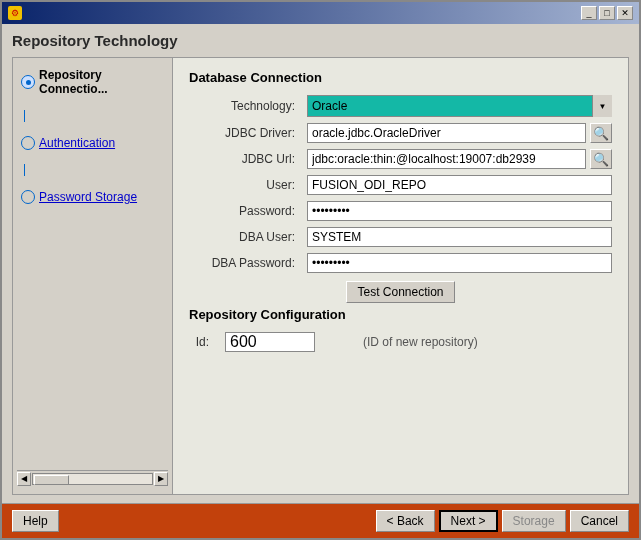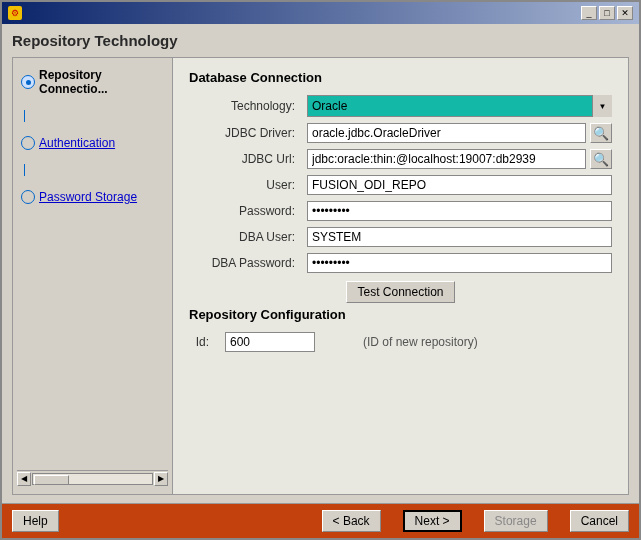--- a/index.html
+++ b/index.html
@@ -265,21 +265,21 @@
     .repo-section {
       margin-top: 4px;
     }
 
     .id-input {
       height: 20px;
       width: 90px;
       border: 1px solid #888;
       background: white;
       padding: 1px 4px;
-      font-size: 12px;
+      font-size: 16px;
       font-family: Arial, sans-serif;
     }
 
     .id-hint {
       font-size: 12px;
       color: #555;
       margin-left: 36px;
     }
 
     .scrollbar-btn {
@@ -301,21 +301,21 @@
       justify-content: space-between;
       align-items: center;
       padding: 6px 10px;
       background: #c2410c;
       border-top: 1px solid #999;
       flex-shrink: 0;
     }
 
     .footer-right {
       display: flex;
-      gap: 22px;
+      gap: 4px;
     }
 
     .btn-disabled {
       color: #888;
     }
   </style>
 </head>
 <body>
 
 <div class="window">

